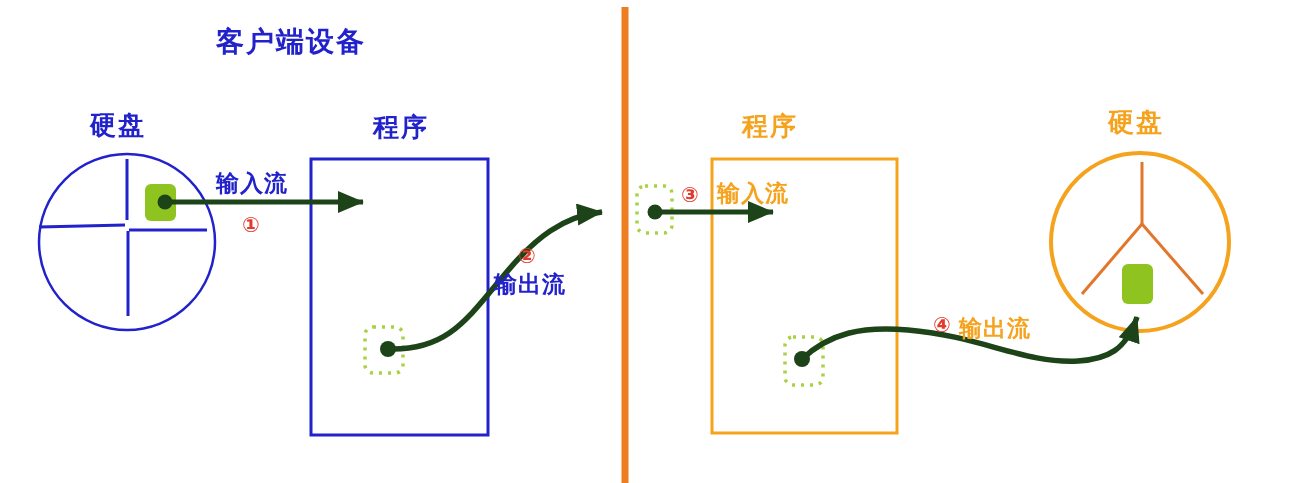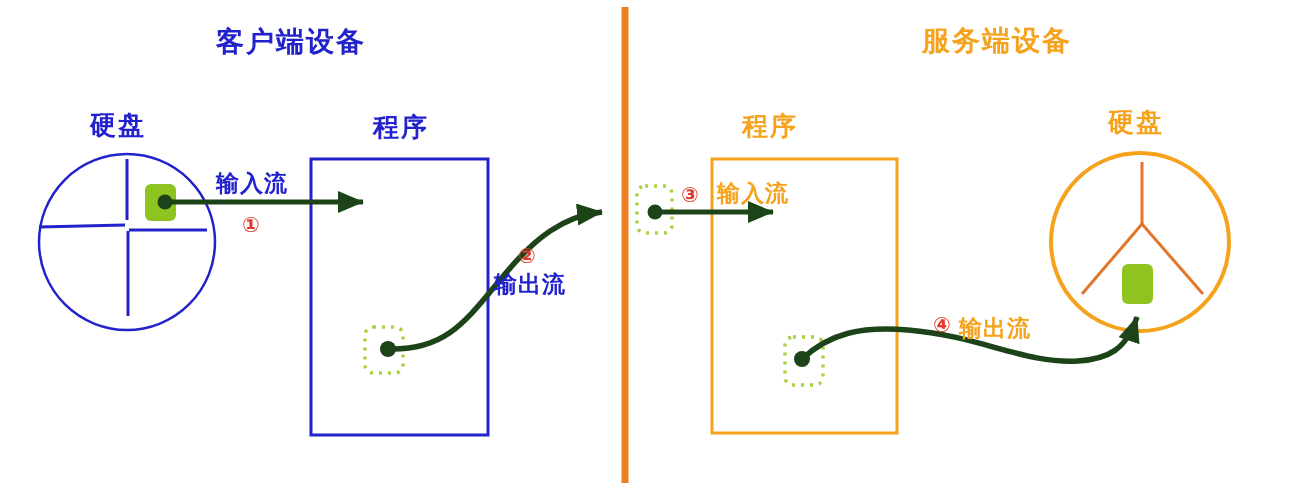--- a/index.html
+++ b/index.html
@@ -80,21 +80,20 @@
     <line x1="655" y1="212" x2="773" y2="212" class="s-green" stroke-width="5" marker-end="url(#ah)"></line>
     <path d="M802,359 C830,333 862,326 908,330 C980,336 1025,364 1078,361 C1108,359 1126,350 1137,317" class="s-green nofill" stroke-width="5.5" marker-end="url(#ah)"></path>
 
     <circle cx="165" cy="202" r="7.5" class="f-green"></circle>
     <circle cx="388" cy="349" r="8" class="f-green"></circle>
     <circle cx="655" cy="212" r="7.5" class="f-green"></circle>
     <circle cx="802" cy="359" r="8" class="f-green"></circle>
   </svg>
 
   <div class="lbl title c-blue" style="left:291px;top:27px;">客户端设备</div>
-  <div class="lbl title c-orange" style="left:997px;top:26px;">服务端设备</div>
 
   <div class="lbl shape-label c-blue" style="left:118px;top:111px;">硬盘</div>
   <div class="lbl shape-label c-blue" style="left:401px;top:113px;">程序</div>
   <div class="lbl shape-label c-orange" style="left:770px;top:112px;">程序</div>
   <div class="lbl shape-label c-orange" style="left:1136px;top:108px;">硬盘</div>
 
   <div class="lbl stream-label c-blue" style="left:252px;top:171px;">输入流</div>
   <div class="lbl num c-red" style="left:251px;top:214px;">①</div>
 
   <div class="lbl num c-red" style="left:527px;top:245px;">②</div>

